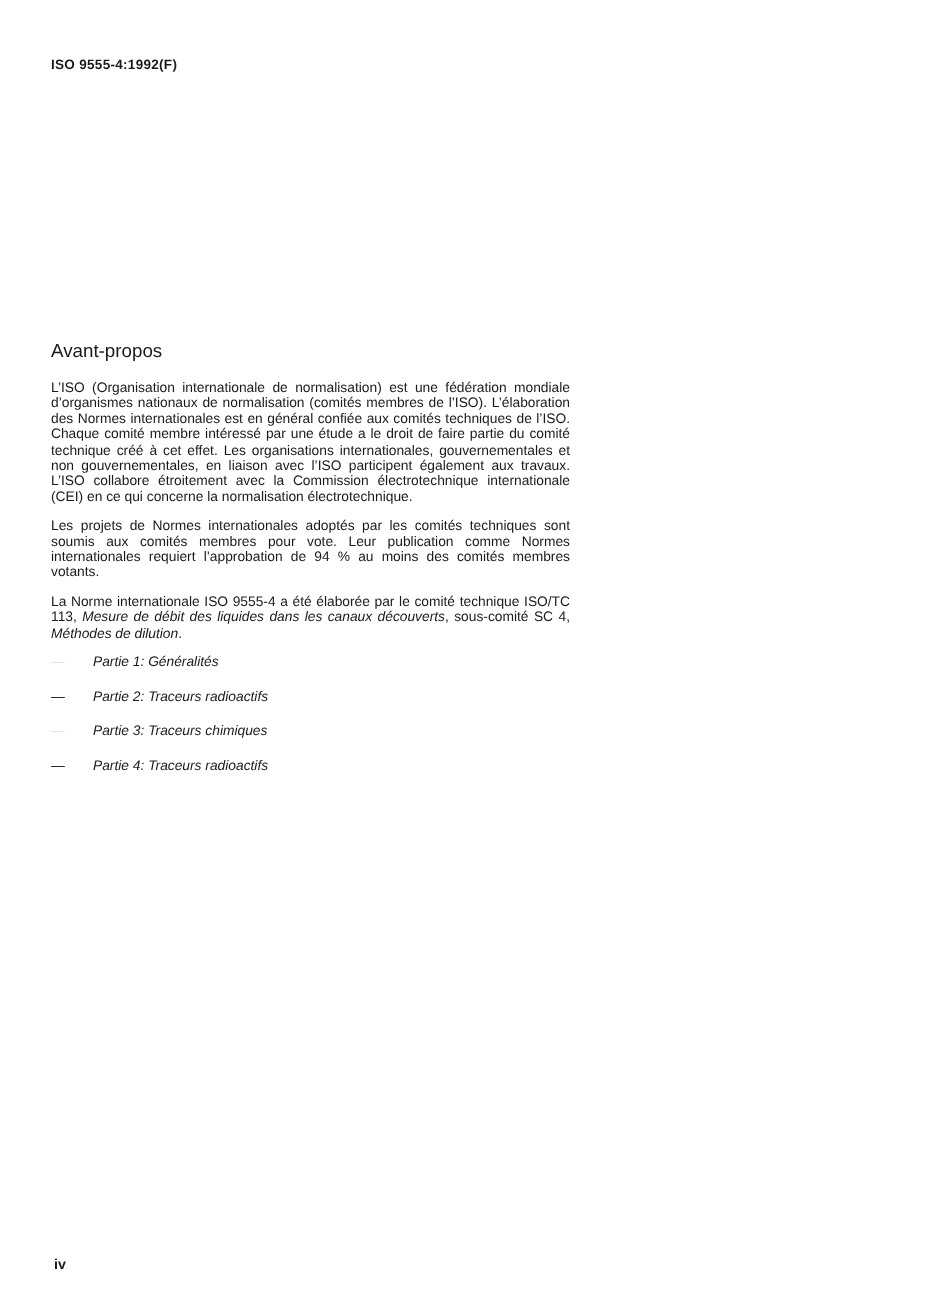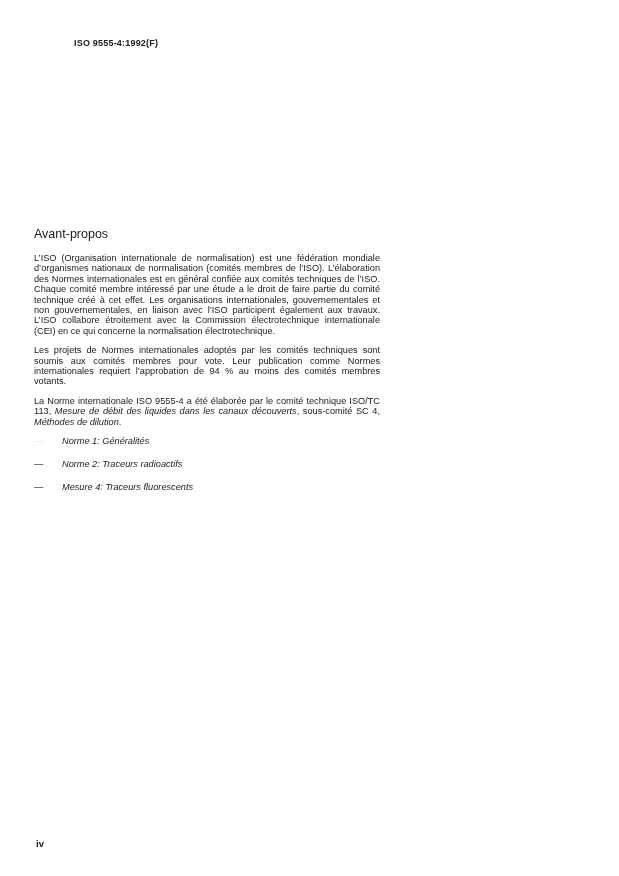--- a/index.html
+++ b/index.html
@@ -1,18 +1,18 @@
 <!DOCTYPE html>
 <html><head>
 <meta charset="utf-8">
 <style>
   html, body { margin: 0; padding: 0; background: #ffffff; }
   body { width: 619px; height: 876px; position: relative; overflow: hidden;
          font-family: "Liberation Sans", "DejaVu Sans", sans-serif; color: #1a1a1a; }
-  .header { position: absolute; left: 34px; top: 38px; font-size: 9px; font-weight: bold; letter-spacing: 0.2px; margin-left: 40px; }
+  .header { position: absolute; left: 34px; top: 38px; font-size: 9px; font-weight: bold; letter-spacing: 0.2px; }
   .title { position: absolute; left: 34px; top: 227px; font-size: 12.5px; font-weight: normal; }
   .content { position: absolute; left: 34px; top: 253px; width: 346px; font-size: 9.2px; line-height: 10.4px; }
   .para { margin: 0 0 9px 0; text-align: justify; text-align-last: left; }
   .para i { font-style: italic; }
   .list { margin: 2px 0 0 0; padding: 0; list-style: none; }
   .list li { position: relative; padding-left: 28px; height: 23px; line-height: 10.4px; font-style: italic; }
   .dash { position: absolute; left: 0; top: 0; width: 20px; font-style: normal; }
   .dash.faint { color: #e4e4e4; }
   .annex { margin-top: -7px; }
   .pagenum { position: absolute; left: 36px; top: 838px; font-size: 9.5px; font-weight: bold; }
@@ -23,20 +23,21 @@
 <div class="header">ISO 9555-4:1992(F)</div>
 
 <div class="title">Avant-propos</div>
 
 <div class="content">
   <p class="para">L’ISO (Organisation internationale de normalisation) est une fédération mondiale d’organismes nationaux de normalisation (comités membres de l’ISO). L’élaboration des Normes internationales est en général confiée aux comités techniques de l’ISO. Chaque comité membre intéressé par une étude a le droit de faire partie du comité technique créé à cet effet. Les organisations internationales, gouvernementales et non gouvernementales, en liaison avec l’ISO participent également aux travaux. L’ISO collabore étroitement avec la Commission électrotechnique internationale (CEI) en ce qui concerne la normalisation électrotechnique.</p>
   <p class="para">Les projets de Normes internationales adoptés par les comités techniques sont soumis aux comités membres pour vote. Leur publication comme Normes internationales requiert l’approbation de 94 % au moins des comités membres votants.</p>
   <p class="para"><span>La Norme internationale ISO 9555-4 a été élaborée par le comité technique ISO/TC 113, </span><i>Mesure de débit des liquides dans les canaux découverts</i><span>, sous-comité SC 4, </span><i>Méthodes de dilution</i><span>.</span></p>
 
   <ul class="list">
-    <li><span class="dash faint">—</span><span>Norme 1: Généralités</span></li>
-    <li><span class="dash">—</span><span>Norme 2: Traceurs radioactifs</span></li>
-    <li><span class="dash">—</span><span>Mesure 4: Traceurs fluorescents</span></li>
+    <li><span class="dash faint">—</span><span>Partie 1: Généralités</span></li>
+    <li><span class="dash">—</span><span>Partie 2: Traceurs radioactifs</span></li>
+    <li><span class="dash faint">—</span><span>Partie 3: Traceurs chimiques</span></li>
+    <li><span class="dash">—</span><span>Partie 4: Traceurs radioactifs</span></li>
   </ul>
 
 </div>
 
 <div class="pagenum">iv</div>
 
 </body></html>

